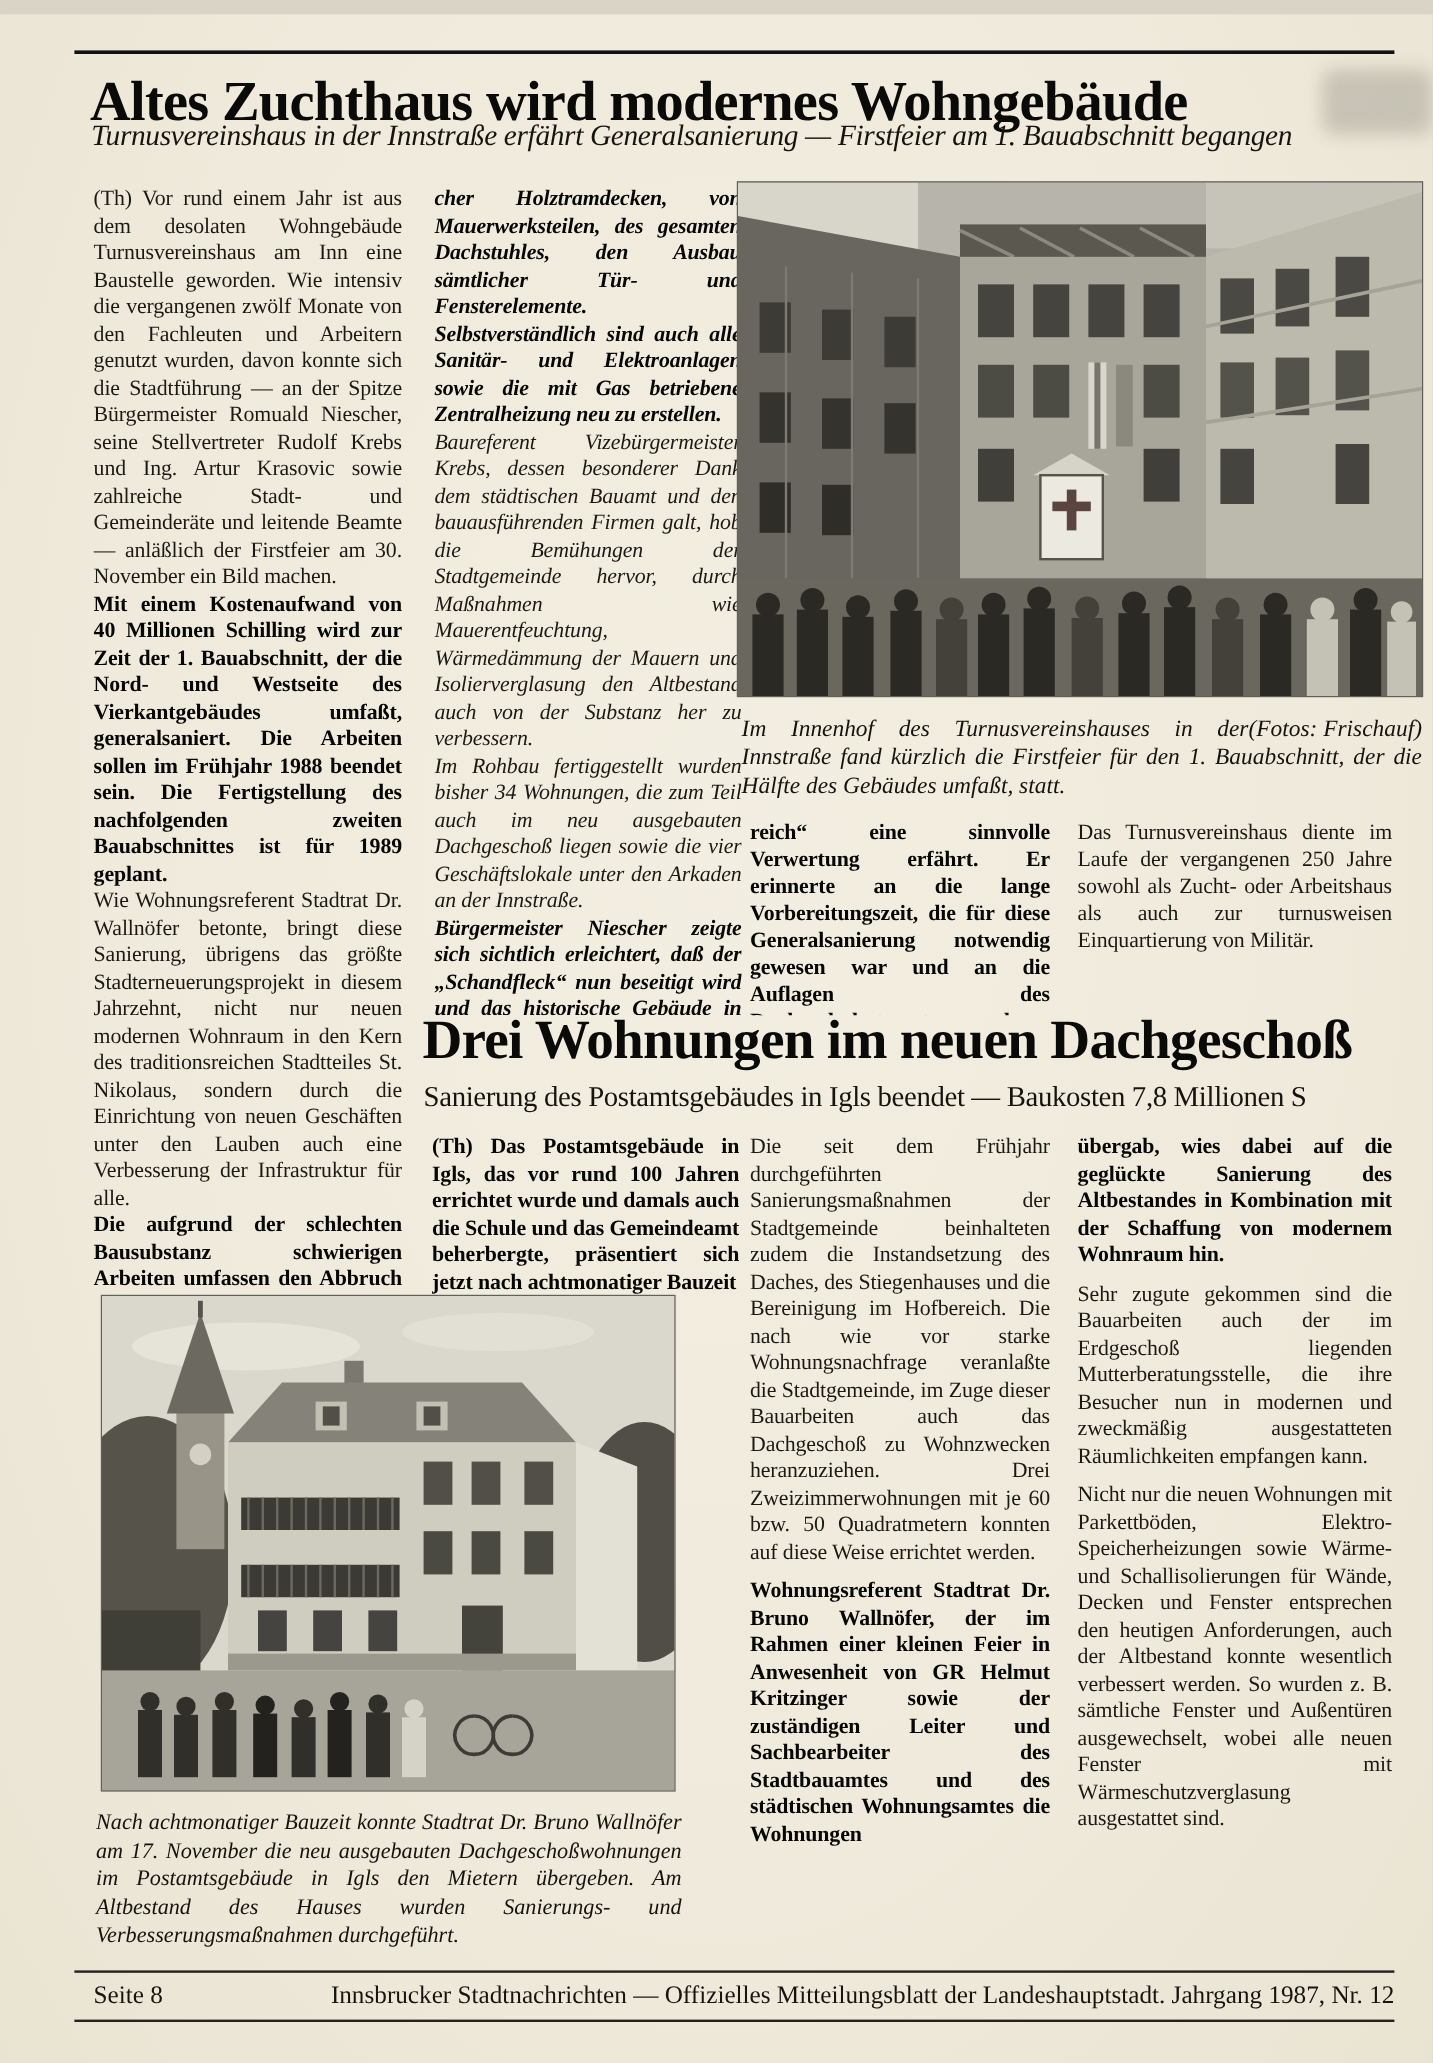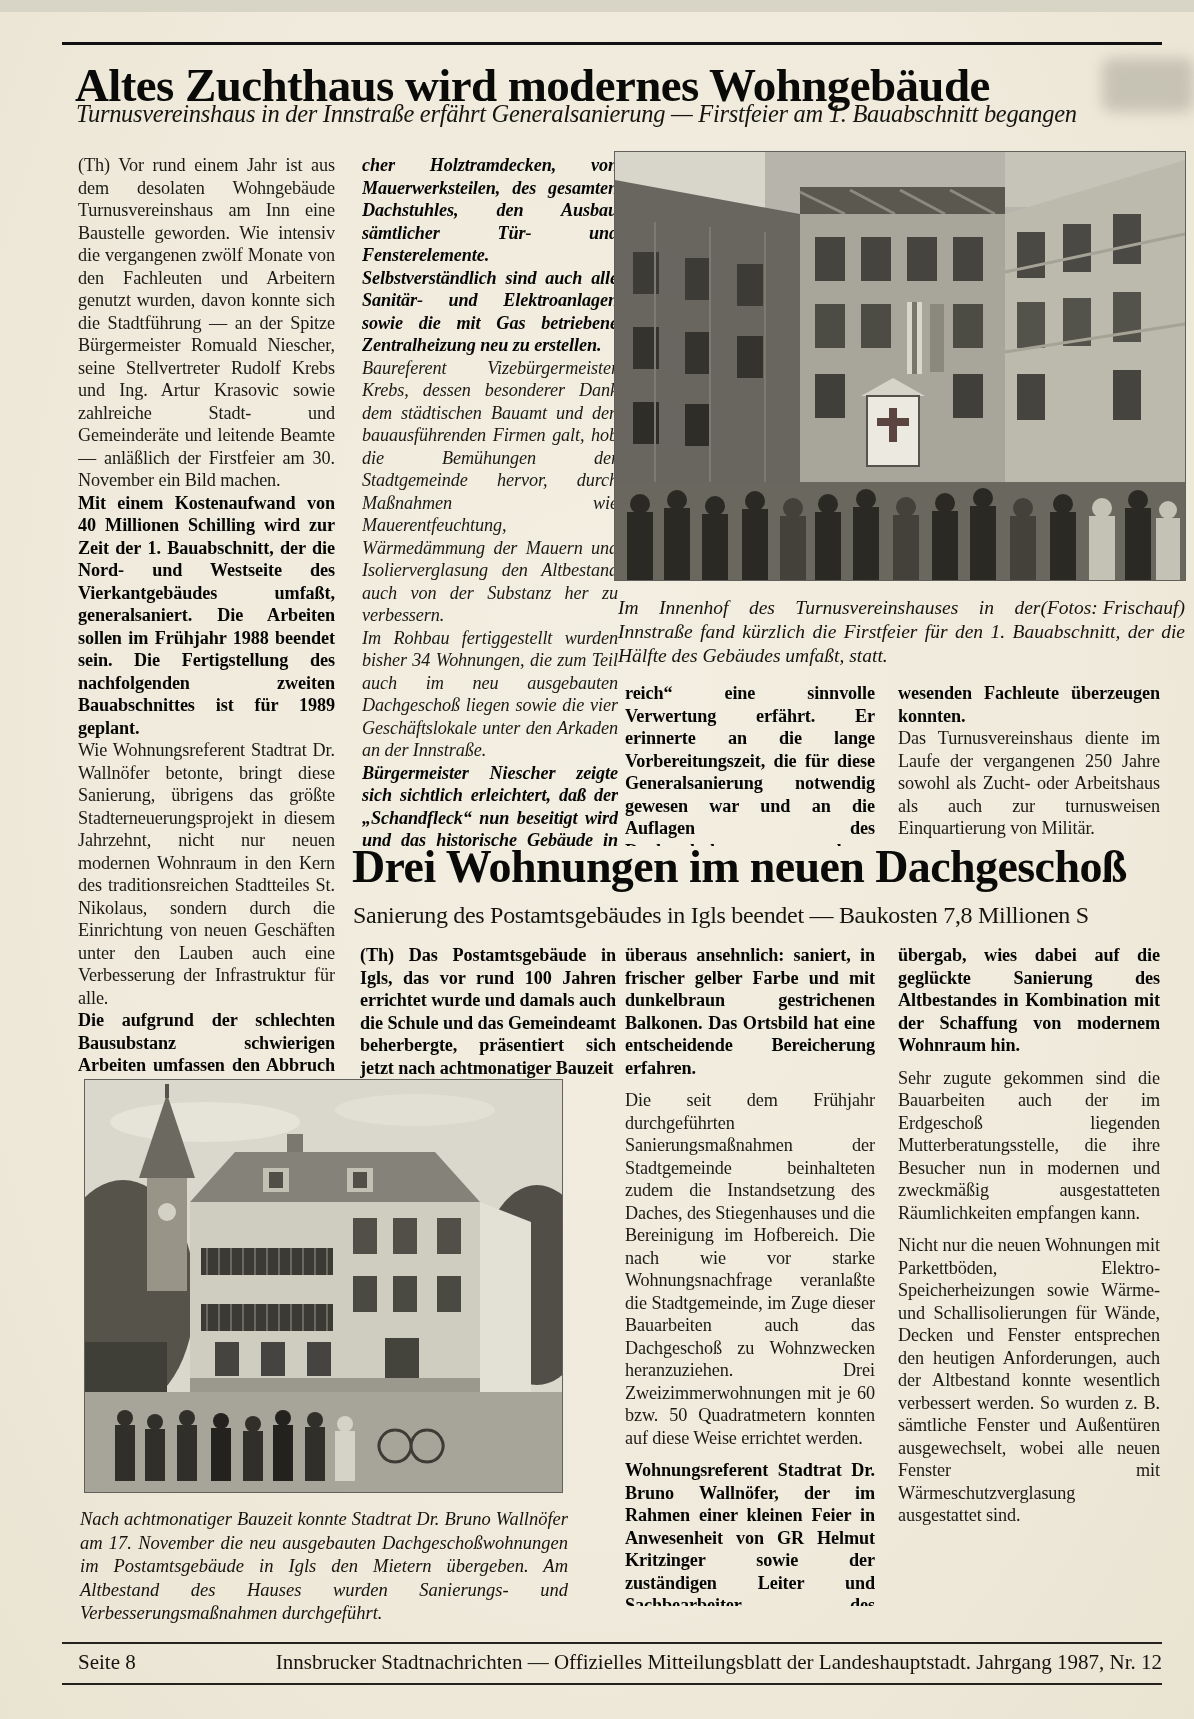--- a/index.html
+++ b/index.html
@@ -182,21 +182,20 @@
 
   <div class="caption cap1">
     <span class="credit">(Fotos: Frischauf)</span><span>Im Innenhof des Turnusvereinshauses in der Innstraße fand kürzlich die Firstfeier für den 1. Bauabschnitt, der die Hälfte des Gebäudes umfaßt, statt.</span>
   </div>
 
   <div class="col c3">
     <p class="bold">reich“ eine sinnvolle Verwertung erfährt. Er erinnerte an die lange Vorbereitungszeit, die für diese Generalsanierung notwendig gewesen war und an die Auflagen des Denkmalschutzamtes, von deren Einhaltung sich die an-</p>
   </div>
 
   <div class="col c4">
-    <p class="bold">wesenden Fachleute überzeugen konnten.</p>
     <p>Das Turnusvereinshaus diente im Laufe der vergangenen 250 Jahre sowohl als Zucht- oder Arbeitshaus als auch zur turnusweisen Einquartierung von Militär.</p>
   </div>
 
   <h1 class="headline h1-a2">Drei Wohnungen im neuen Dachgeschoß</h1>
   <p class="subhead sh-a2">Sanierung des Postamtsgebäudes in Igls beendet — Baukosten 7,8 Millionen S</p>
 
   <div class="col cA">
     <p class="bold">(Th) Das Postamtsgebäude in Igls, das vor rund 100 Jahren errichtet wurde und damals auch die Schule und das Gemeindeamt beherbergte, präsentiert sich jetzt nach achtmonatiger Bauzeit</p>
   </div>
 
@@ -264,21 +263,20 @@
         <circle cx="260" cy="344" r="8"></circle>
           <rect x="250" y="351" width="20" height="50"></rect>
       </g>
       <path d="M310 350 a16 16 0 1 0 0.1 0 M342 350 a16 16 0 1 0 0.1 0" stroke="#3c3b35" stroke-width="3" fill="none"></path>
     </svg>
   </div>
 
   <div class="caption cap2">Nach achtmonatiger Bauzeit konnte Stadtrat Dr. Bruno Wallnöfer am 17. November die neu ausgebauten Dachgeschoßwohnungen im Postamtsgebäude in Igls den Mietern übergeben. Am Altbestand des Hauses wurden Sanierungs- und Verbesserungsmaßnahmen durchgeführt.</div>
 
   <div class="col cB gap">
-    <p class="bold">überaus ansehnlich: saniert, in frischer gelber Farbe und mit dunkelbraun gestrichenen Balkonen. Das Ortsbild hat eine entscheidende Bereicherung erfahren.</p>
     <p>Die seit dem Frühjahr durchgeführten Sanierungsmaßnahmen der Stadtgemeinde beinhalteten zudem die Instandsetzung des Daches, des Stiegenhauses und die Bereinigung im Hofbereich. Die nach wie vor starke Wohnungsnachfrage veranlaßte die Stadtgemeinde, im Zuge dieser Bauarbeiten auch das Dachgeschoß zu Wohnzwecken heranzuziehen. Drei Zweizimmerwohnungen mit je 60 bzw. 50 Quadratmetern konnten auf diese Weise errichtet werden.</p>
     <p class="bold">Wohnungsreferent Stadtrat Dr. Bruno Wallnöfer, der im Rahmen einer kleinen Feier in Anwesenheit von GR Helmut Kritzinger sowie der zuständigen Leiter und Sachbearbeiter des Stadtbauamtes und des städtischen Wohnungsamtes die Wohnungen</p>
   </div>
 
   <div class="col cC gap">
     <p class="bold">übergab, wies dabei auf die geglückte Sanierung des Altbestandes in Kombination mit der Schaffung von modernem Wohnraum hin.</p>
     <p>Sehr zugute gekommen sind die Bauarbeiten auch der im Erdgeschoß liegenden Mutterberatungsstelle, die ihre Besucher nun in modernen und zweckmäßig ausgestatteten Räumlichkeiten empfangen kann.</p>
     <p>Nicht nur die neuen Wohnungen mit Parkettböden, Elektro-Speicherheizungen sowie Wärme- und Schallisolierungen für Wände, Decken und Fenster entsprechen den heutigen Anforderungen, auch der Altbestand konnte wesentlich verbessert werden. So wurden z. B. sämtliche Fenster und Außentüren ausgewechselt, wobei alle neuen Fenster mit Wärmeschutzverglasung ausgestattet sind.</p>
   </div>
 

